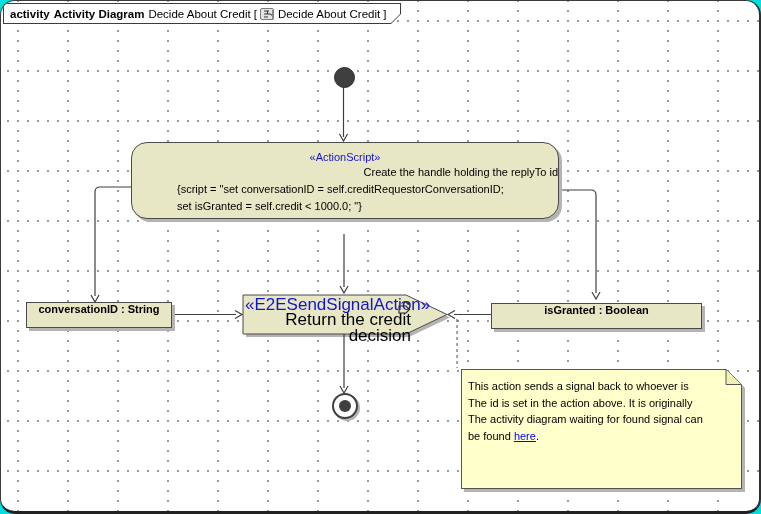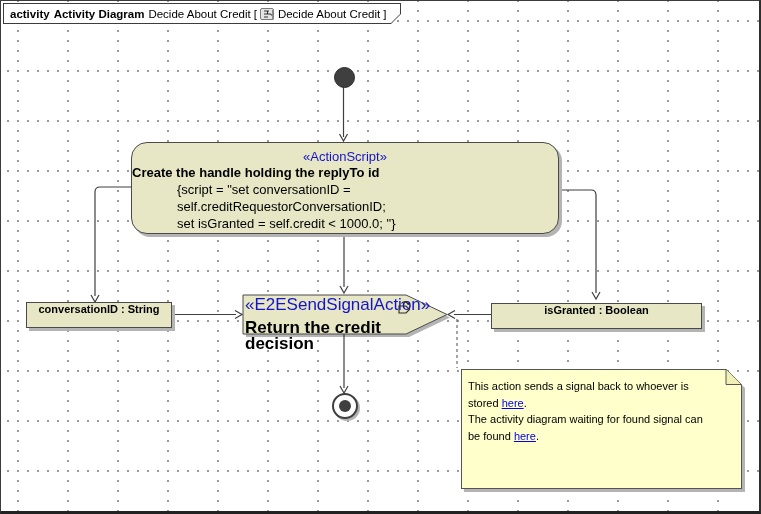--- a/index.html
+++ b/index.html
@@ -1,52 +1,52 @@
 <!DOCTYPE html>
 <html><head>
 <meta charset="utf-8">
 <style>
   html,body{margin:0;padding:0;background:#00dede;font-family:"Liberation Sans",sans-serif;}
-  #canvas{position:relative;width:761px;height:514px;background:#fff;border-radius:0;
+  #canvas{position:relative;width:761px;height:514px;background:#fff;border-radius:15px;
     border:1px solid #3c3c3c;border-right:2px solid #2e2e2e;border-bottom:3px solid #222;
     box-sizing:border-box;overflow:hidden;
     background-image:
       radial-gradient(circle,#9a9a9a 0.9px,transparent 1px),
       radial-gradient(circle,#9a9a9a 0.9px,transparent 1px);
     background-size:10px 50px,50px 10px;
     background-position:2px 45px,42px 5px;}
   .abs{position:absolute;}
   
   #tab-outer{left:2px;top:2px;width:398px;height:21px;background:#3c3c3c;
     clip-path:polygon(0 0,100% 0,100% 11px,calc(100% - 10px) 100%,0 100%);}
   #tab-inner{left:1px;top:1px;width:396px;height:19px;background:#fff;
     clip-path:polygon(0 0,100% 0,100% 10px,calc(100% - 9px) 100%,0 100%);
     display:flex;align-items:center;padding-left:6px;box-sizing:border-box;
     font-size:11.5px;white-space:pre;color:#000;}
   .hdr-bold{font-weight:bold;}
   
   .uml-node{background:#e7e7c6;border:1px solid #4a4a4a;box-shadow:3px 3px 0 #b4b4b4;box-sizing:border-box;}
-  #action-node{left:130px;top:141px;width:428px;height:92px;border-radius:16px;
-    font-size:13px;color:#000;padding-top:7px;}
+  #action-node{left:130px;top:141px;width:428px;height:77px;border-radius:16px;
+    font-size:11px;color:#000;padding-top:7px;}
   .stereo{color:#1414cc;text-align:center;line-height:14px;}
-  .node-title{font-weight:bold;text-align:left;line-height:17px;}
+  .node-title{font-weight:normal;text-align:right;line-height:17px;}
   .script-line{padding-left:45px;line-height:17px;}
   .obj-node{height:26px;display:flex;align-items:flex-start;justify-content:center;
     font-size:11px;font-weight:bold;color:#000;}
   #obj-left{left:25px;top:301px;width:146px;}
   #obj-right{left:490px;top:302px;width:211px;}
   
   #initial-node{left:333px;top:66px;width:19px;height:19px;border-radius:50%;
     background:#3f3f3f;border:1px solid #2a2a2a;}
   #final-node{left:331px;top:392px;width:26px;height:26px;border-radius:50%;
     background:#fff;border:2px solid #3f3f3f;box-sizing:border-box;box-shadow:2px 2px 0 #b4b4b4;}
   #final-inner{left:5px;top:5px;width:12px;height:12px;border-radius:50%;background:#3f3f3f;}
   
   #pent-text{left:244px;top:297px;width:166px;font-size:17px;text-align:center;color:#000;}
-  #pent-text .node-title{line-height:16px;margin-top:8px;}
+  #pent-text .node-title{line-height:16px;}
   
   #note-shadow{left:463px;top:371px;width:281px;height:120px;background:#b4b4b4;
     clip-path:polygon(0 0,calc(100% - 16px) 0,100% 16px,100% 100%,0 100%);}
   #note-outer{left:460px;top:368px;width:281px;height:120px;background:#555;
     clip-path:polygon(0 0,calc(100% - 16px) 0,100% 16px,100% 100%,0 100%);}
   #note-inner{left:1px;top:1px;width:279px;height:118px;background:#ffffcc;
     clip-path:polygon(0 0,calc(100% - 15px) 0,100% 15px,100% 100%,0 100%);
     font-size:11px;line-height:16.6px;color:#000;padding:8px 0 16px 6px;box-sizing:border-box;}
   .note-bold{font-weight:bold;}
   .note-link{color:#0000ee;text-decoration:underline;cursor:pointer;}
@@ -113,21 +113,21 @@
   </svg>
 
   <div class="abs" id="final-node">
     <div class="abs" id="final-inner"></div>
   </div>
 
   <div class="abs" id="note-shadow"></div>
   <div class="abs" id="note-outer">
     <div class="abs" id="note-inner">
       <div><span>This action sends a signal back to whoever is</span></div>
-      <div><span>stored </span><span class="note-link">here</span><span>.</span></div>
+      <div><span>The id is set in the action above. It is originally</span></div>
       <div><span>The activity diagram waiting for found signal can</span></div>
       <div><span>be found </span><span class="note-link">here</span><span>.</span></div>
     </div>
     <svg width="17" height="17" viewBox="0 0 17 17" style="right:0;left:auto;top:0;">
       <path d="M1 0 L1 15.5 L16.5 15.5 Z" fill="#f0f0b4" stroke="#555" stroke-width="1"></path>
     </svg>
   </div>
 
 </div>
 

